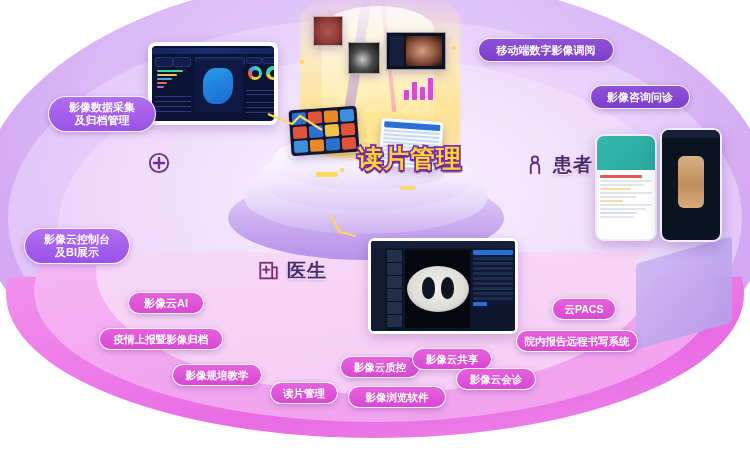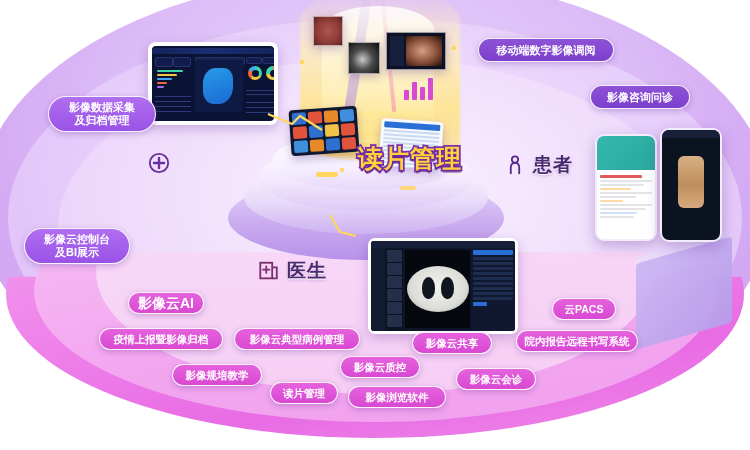--- a/index.html
+++ b/index.html
@@ -324,21 +324,21 @@
     <div class="spine"></div>
   </div>
 
   <div class="role" style="left:148px;top:152px;">
     <svg class="ricon" viewBox="0 0 24 24">
       <circle cx="12" cy="12" r="10" fill="none" stroke="#6b2f9e" stroke-width="2"></circle>
       <path d="M12 6.5v11M6.5 12h11" stroke="#6b2f9e" stroke-width="2.6" stroke-linecap="round"></path>
     </svg>
   </div>
 
-  <div class="role" style="left:504px;top:152px;">
+  <div class="role" style="left:524px;top:152px;">
     <svg class="ricon" viewBox="0 0 24 24">
       <circle cx="12" cy="6" r="3.4" fill="none" stroke="#5a2b8e" stroke-width="2"></circle>
       <path d="M12 9.6c-3.2 0-4.6 2.4-4.6 5.2V21M12 9.6c3.2 0 4.6 2.4 4.6 5.2V21" fill="none" stroke="#5a2b8e" stroke-width="2" stroke-linecap="round"></path>
     </svg>
     <span class="rl">患者</span>
   </div>
 
   <div class="role" style="left:258px;top:258px;">
     <svg class="ricon" viewBox="0 0 24 24">
       <rect x="2.5" y="3" width="13" height="17" fill="none" stroke="#7a2f6e" stroke-width="2"></rect>
@@ -353,28 +353,27 @@
   </div>
 
   <div class="pill purple" style="left:48px;top:96px;width:106px;height:34px;font-size:11px;">影像数据采集
 及归档管理</div>
   <div class="pill purple" style="left:24px;top:228px;width:104px;height:34px;font-size:11px;">影像云控制台
 及BI展示</div>
 
   <div class="pill violet" style="left:478px;top:38px;width:134px;height:22px;font-size:11px;">移动端数字影像调阅</div>
   <div class="pill violet" style="left:590px;top:85px;width:98px;height:22px;font-size:11px;">影像咨询问诊</div>
 
-  <div class="pill pink" style="left:128px;top:292px;width:74px;height:20px;font-size:14px;">影像云AI</div>
+  <div class="pill pink" style="left:128px;top:292px;width:74px;height:20px;font-size:11px;">影像云AI</div>
   <div class="pill pink" style="left:99px;top:328px;width:122px;height:20px;font-size:10.5px;">疫情上报暨影像归档</div>
-  <div class="pill pink" style="left:234px;top:328px;width:124px;height:20px;font-size:10.5px;">影像云典型病例管理</div>
   <div class="pill pink" style="left:172px;top:364px;width:88px;height:20px;font-size:10.5px;">影像规培教学</div>
   <div class="pill pink" style="left:270px;top:382px;width:66px;height:20px;font-size:10.5px;">读片管理</div>
   <div class="pill pink" style="left:340px;top:356px;width:78px;height:20px;font-size:10.5px;">影像云质控</div>
   <div class="pill pink" style="left:348px;top:386px;width:96px;height:20px;font-size:10.5px;">影像浏览软件</div>
-  <div class="pill pink" style="left:412px;top:332px;width:78px;height:20px;font-size:10.5px;text-align:center;">影像云共享</div>
+  <div class="pill pink" style="left:412px;top:348px;width:78px;height:20px;font-size:10.5px;text-align:center;">影像云共享</div>
   <div class="pill pink" style="left:456px;top:368px;width:78px;height:20px;font-size:10.5px;">影像云会诊</div>
   <div class="pill pink" style="left:552px;top:298px;width:62px;height:20px;font-size:10.5px;">云PACS</div>
   <div class="pill pink" style="left:516px;top:330px;width:120px;height:20px;font-size:10.5px;">院内报告远程书写系统</div>
 
   <svg class="conn" style="left:0;top:0;width:750px;height:450px;pointer-events:none;">
     <polyline points="268,114 292,124 300,116 322,130" fill="none" stroke="#ffd75e" stroke-width="2.2"></polyline>
     <polyline points="330,215 340,232 356,236" fill="none" stroke="#ffd75e" stroke-width="2.2"></polyline>
   </svg>
 
 </div>

